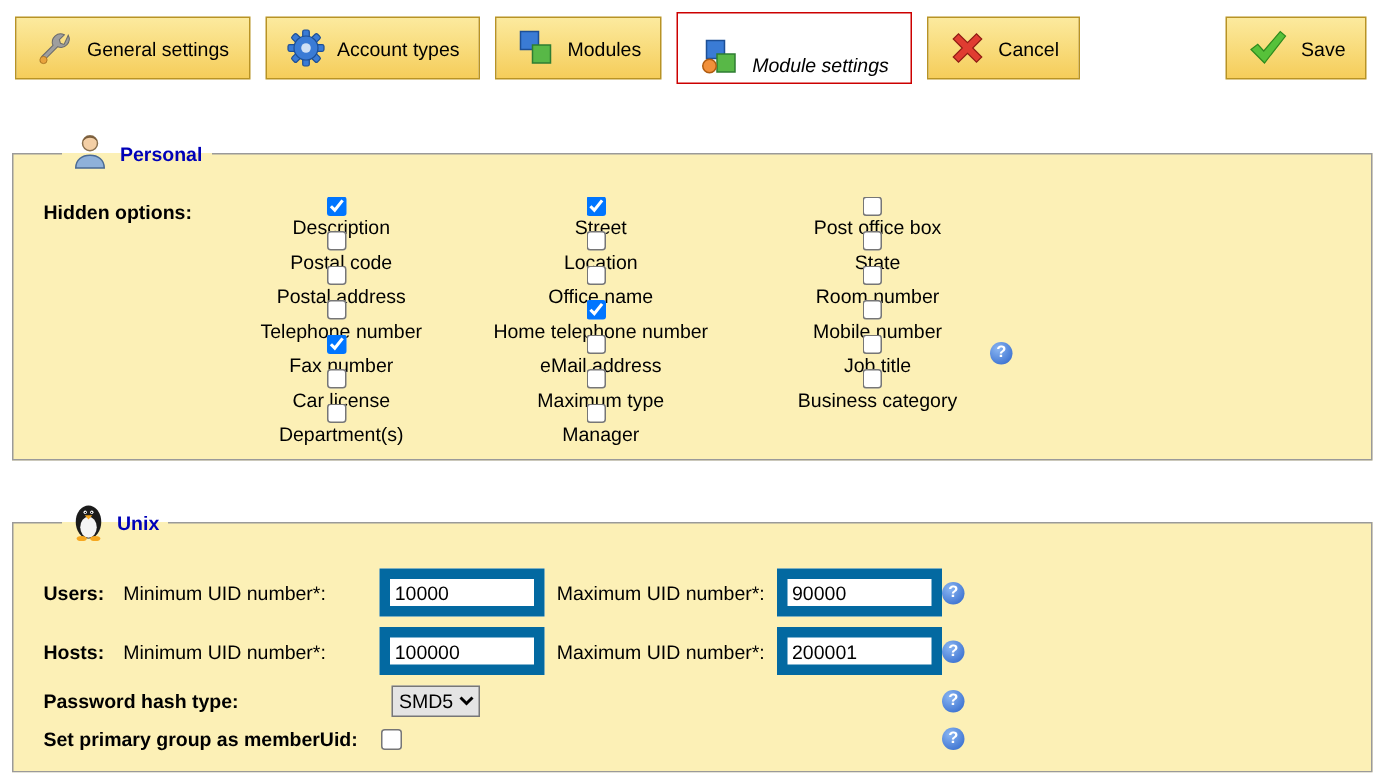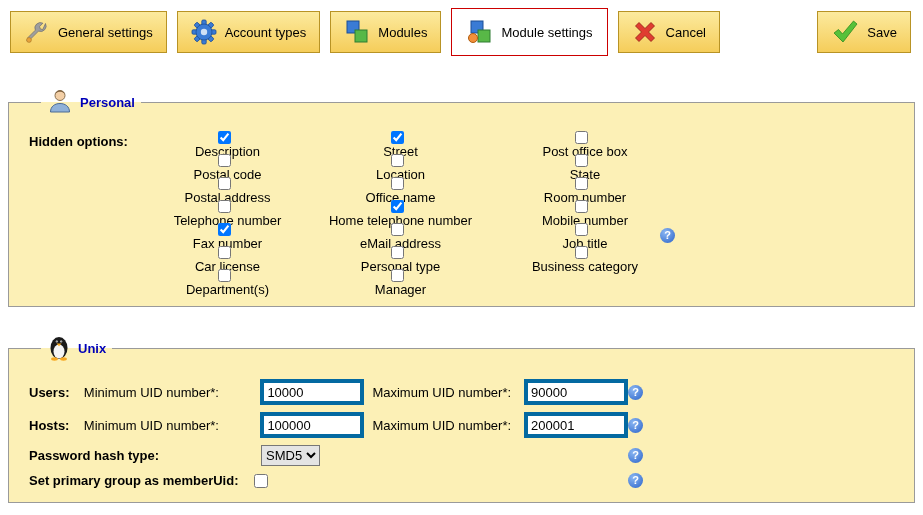--- a/index.html
+++ b/index.html
@@ -10,23 +10,23 @@
   
   .toolbar{display:flex;align-items:center;gap:10px;padding:8px 12px 6px 10px;}
   .btn{
     display:inline-flex;align-items:center;gap:8px;
     height:42px;box-sizing:border-box;padding:4px 13px;
     background:linear-gradient(#fcea9e,#f5cd5a);
     border:1px solid #b89325;font:inherit;cursor:pointer;white-space:nowrap;
   }
   .btn .icon, .tab-selected .icon{display:inline-flex;align-items:center;}
   .tab-selected{
-    display:inline-flex;align-items:center;gap:9px;
+    display:inline-flex;align-items:flex-end;gap:9px;
     height:48px;box-sizing:border-box;padding:4px 14px;
-    background:#fff;border:1px solid #cc0000;cursor:pointer;white-space:nowrap;
+    background:#fff;border:1px solid #cc0000;cursor:pointer;white-space:nowrap;font-style:italic;
   }
   .btn.save{margin-left:auto;}
   
   fieldset.panel{
     margin:26px 8px 0 8px;
     border:1px solid #9a9a9a;
     background:#fcf0b6;
     padding:8px 20px 14px 20px;
   }
   fieldset.panel legend{
@@ -39,21 +39,21 @@
   .ho-label{font-weight:bold;width:120px;padding-top:3px;}
   .chk-col{display:flex;flex-direction:column;}
   .col1{width:157px;} .col2{width:189px;} .col3{width:180px;}
   .chk-row{display:flex;align-items:center;height:23px;cursor:pointer;flex-direction:column;}
   .chk-row input{margin:0 7px 0 0;width:13px;height:13px;}
   
   .u-row{display:flex;align-items:center;width:614px;margin-top:7px;}
   .u-bold{font-weight:bold;}
   .w55{width:55px;} .w177{width:177px;} .w152{width:152px;margin-left:8px;} .w232{width:232px;} .w225{width:225px;}
   .txt{
-    width:90px;height:18px;border:4px solid #0369a1;
+    width:90px;height:18px;border:7px solid #0369a1;
     padding:0 3px;font:inherit;background:#fff;
   }
   .sel{font:inherit;height:21px;background:#e4e4e4;border:1px solid #777;}
   .u-row input[type=checkbox]{width:14px;height:14px;margin:0;}
   
   .help{
     width:15px;height:15px;border-radius:50%;flex:0 0 15px;
     background:radial-gradient(circle at 35% 30%, #8ab6f2, #2b63c9);
     color:#fff;font-weight:bold;font-size:11px;line-height:15px;
     display:inline-flex;align-items:center;justify-content:center;cursor:pointer;
@@ -198,21 +198,21 @@
           <label class="chk-row">
             <input type="checkbox" checked="" style="">
             <span>Home telephone number</span>
           </label>
           <label class="chk-row">
             <input type="checkbox" style="">
             <span>eMail address</span>
           </label>
           <label class="chk-row">
             <input type="checkbox" style="">
-            <span>Personal type</span>
+            <span>Maximum type</span>
           </label>
           <label class="chk-row">
             <input type="checkbox" style="">
             <span>Manager</span>
           </label>
         </div>
       <div class="chk-col col3">
           <label class="chk-row">
             <input type="checkbox" style="">
             <span>Post office box</span>

